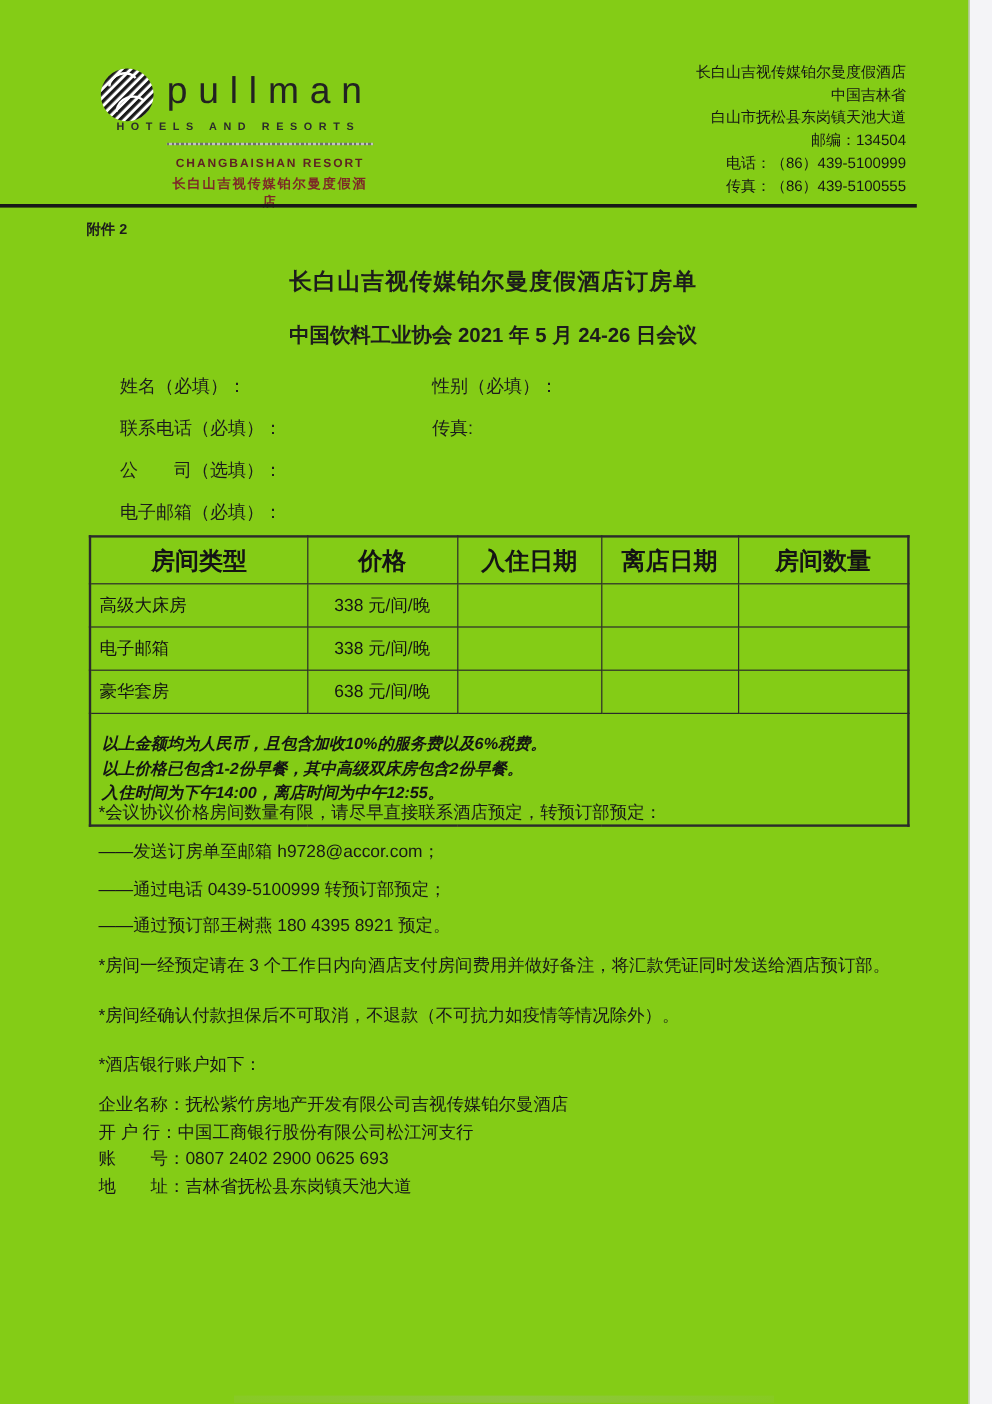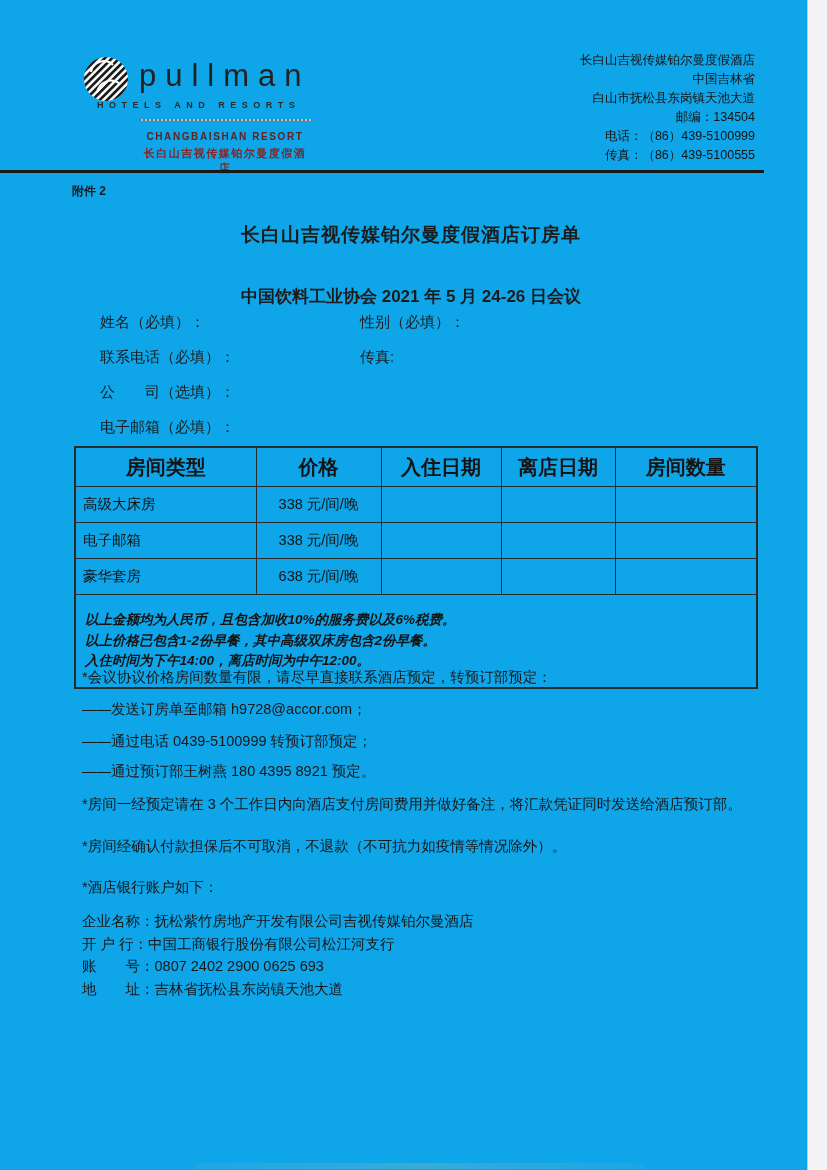--- a/index.html
+++ b/index.html
@@ -1,18 +1,18 @@
 <!DOCTYPE html>
 <html><head>
 <meta charset="utf-8">
 <style>
   html,body { margin:0; padding:0; background:#ffffff; }
   .page {
     position:relative; width:827px; height:1170px; margin:0 auto;
-    background:#0ea5e9; overflow:hidden;
+    background:#84cc16; overflow:hidden;
     font-family:"Liberation Sans","DejaVu Sans",sans-serif;
     color:#1c1c1c;
   }
 
   
   .edge-strip { position:absolute; top:0; right:0; width:19px; height:100%; background:#f4f4f7; }
   .edge-line  { position:absolute; top:0; left:807px; width:1px; height:100%; background:#c9c9d1; }
   .bottom-smudge { position:absolute; left:195px; bottom:1px; width:450px; height:6px;
     background:linear-gradient(90deg, rgba(170,185,170,.10), rgba(170,185,170,.28), rgba(170,185,170,.08)); }
 
@@ -31,21 +31,21 @@
 
   .contact { position:absolute; top:51px; right:72px; text-align:right;
     font-size:12.5px; line-height:19px; color:#151515; }
 
   .top-rule { position:absolute; top:170px; left:0; width:764px; height:3px; background:#181818; }
 
   
   .attachment { position:absolute; top:183px; left:72px; font-size:12px; font-weight:700; }
   .doc-title  { position:absolute; top:222px; left:0; width:822px; text-align:center;
     font-size:19px; font-weight:700; letter-spacing:1px; }
-  .doc-subtitle { position:absolute; top:285px; left:0; width:822px; text-align:center;
+  .doc-subtitle { position:absolute; top:268px; left:0; width:822px; text-align:center;
     font-size:17px; font-weight:700; }
 
   
   .field { position:absolute; font-size:15px; white-space:nowrap; }
   .f-name  { top:313px; left:100px; }
   .f-sex   { top:313px; left:360px; }
   .f-tel   { top:348px; left:100px; }
   .f-fax   { top:348px; left:360px; }
   .f-comp  { top:383px; left:100px; }
   .f-email { top:418px; left:100px; }
@@ -170,21 +170,21 @@
         <td></td>
         <td></td>
         <td></td>
       </tr>
     </tbody>
     <tfoot>
       <tr>
         <td class="table-foot-cell" colspan="5">
           <div class="tnote">以上金额均为人民币，且包含加收10%的服务费以及6%税费。</div>
           <div class="tnote">以上价格已包含1-2份早餐，其中高级双床房包含2份早餐。</div>
-          <div class="tnote">入住时间为下午14:00，离店时间为中午12:00。</div>
+          <div class="tnote">入住时间为下午14:00，离店时间为中午12:55。</div>
         </td>
       </tr>
     </tfoot>
   </table>
 
   <div class="note n1">*会议协议价格房间数量有限，请尽早直接联系酒店预定，转预订部预定：</div>
   <div class="note n2">——发送订房单至邮箱 h9728@accor.com；</div>
   <div class="note n3">——通过电话 0439-5100999 转预订部预定；</div>
   <div class="note n4">——通过预订部王树燕 180 4395 8921 预定。</div>
   <div class="note n5">*房间一经预定请在 3 个工作日内向酒店支付房间费用并做好备注，将汇款凭证同时发送给酒店预订部。</div>

